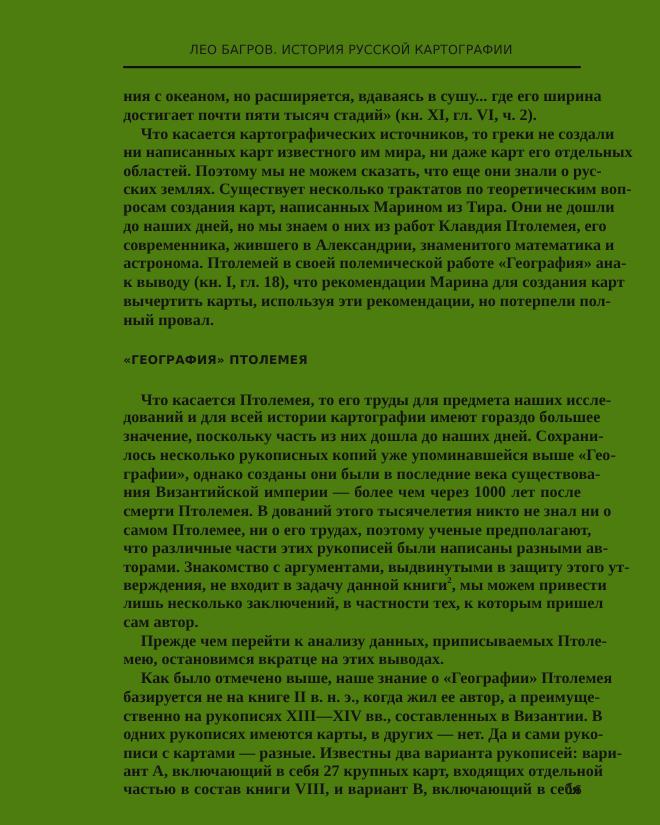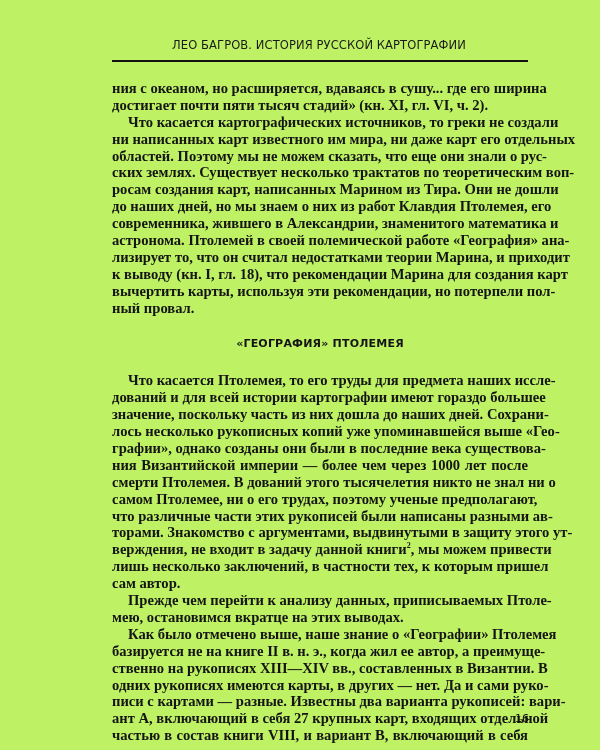--- a/index.html
+++ b/index.html
@@ -1,35 +1,35 @@
 <!DOCTYPE html>
 <html><head>
 <meta charset="utf-8">
 <style>
   html, body { margin: 0; padding: 0; background: #ffffff; }
   body { width: 600px; height: 750px; position: relative; overflow: hidden; }
-  .page { position: absolute; left: 0; top: 0; width: 600px; height: 750px; background: #bef264; }
+  .page { position: absolute; left: 0; top: 0; width: 600px; height: 750px; background: #4d7c0f; }
   .running-head {
     position: absolute; left: 109px; width: 420px; top: 38px;
     text-align: center;
     font-family: "DejaVu Sans", sans-serif; font-size: 11.5px; letter-spacing: 0.1px;
     color: #1a1a1a;
   }
   .rule {
     position: absolute; left: 98px; width: 362px; top: 60px; height: 2px; background: #111;
   }
   .column {
     position: absolute; left: 112px; width: 416px; top: 80px;
     font-family: "Liberation Serif", serif; font-size: 14.6px; line-height: 16.9px; color: #141414;
   }
   .line { display: block; white-space: nowrap; text-align: justify; text-align-last: justify; height: 16.9px; font-weight: bold; }
   .line.last { text-align-last: left; }
   .line.indent { padding-left: 16px; }
   .heading {
-    display: block; text-align: center; margin: 20px 0 20px 0;
+    display: block; text-align: left; margin: 20px 0 20px 0;
     font-family: "DejaVu Sans", sans-serif; font-weight: bold; font-size: 11px; letter-spacing: 0.2px; height: 16px; line-height: 16px;
   }
   sup { font-size: 8px; line-height: 0; }
   .folio {
     position: absolute; left: 109px; width: 420px; top: 712px; text-align: right;
     font-family: "DejaVu Sans", sans-serif; font-size: 11px; color: #111;
   }
 </style>
 </head>
 <body>
@@ -47,21 +47,20 @@
 
     <div>
       <span class="line indent">Что касается картографических источников, то греки не создали</span>
       <span class="line">ни написанных карт известного им мира, ни даже карт его отдельных</span>
       <span class="line">областей. Поэтому мы не можем сказать, что еще они знали о рус-</span>
       <span class="line">ских землях. Существует несколько трактатов по теоретическим воп-</span>
       <span class="line">росам создания карт, написанных Марином из Тира. Они не дошли</span>
       <span class="line">до наших дней, но мы знаем о них из работ Клавдия Птолемея, его</span>
       <span class="line">современника, жившего в Александрии, знаменитого математика и</span>
       <span class="line">астронома. Птолемей в своей полемической работе «География» ана-</span>
-      <span class="line">лизирует то, что он считал недостатками теории Марина, и приходит</span>
       <span class="line">к выводу (кн. I, гл. 18), что рекомендации Марина для создания карт</span>
       <span class="line">вычертить карты, используя эти рекомендации, но потерпели пол-</span>
       <span class="line last">ный провал.</span>
     </div>
 
     <div class="heading">«ГЕОГРАФИЯ» ПТОЛЕМЕЯ</div>
 
     <div>
       <span class="line indent">Что касается Птолемея, то его труды для предмета наших иссле-</span>
       <span class="line">дований и для всей истории картографии имеют гораздо большее</span>

